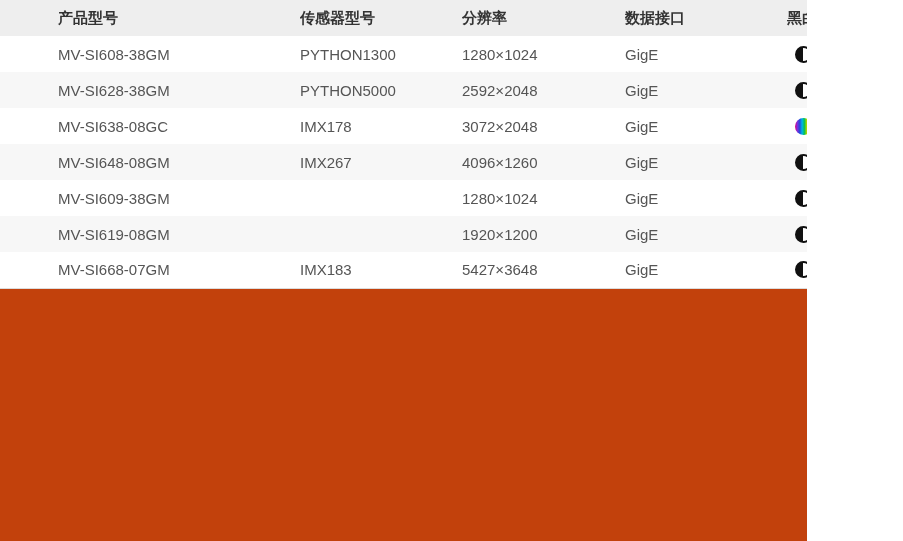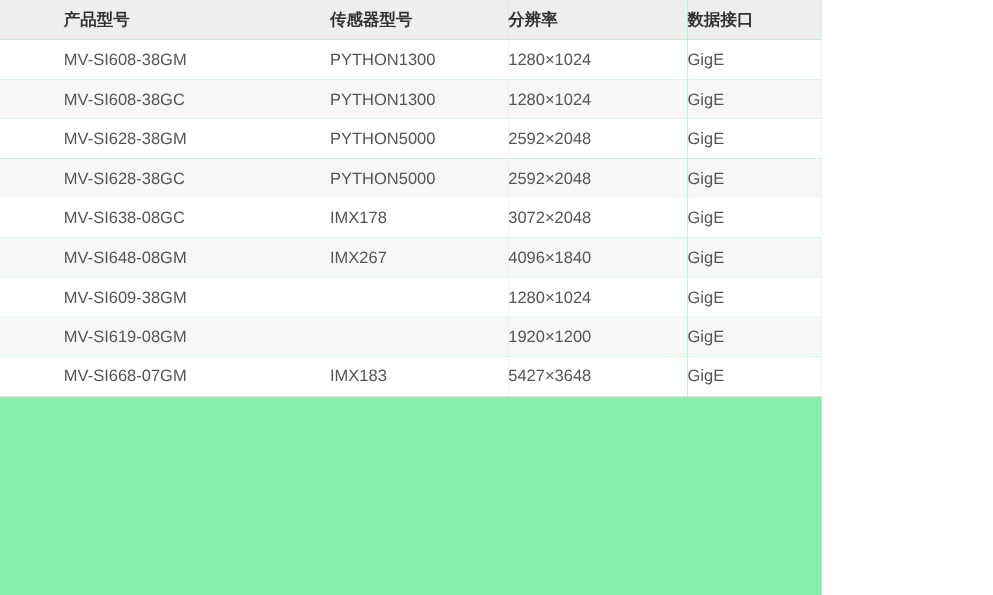--- a/index.html
+++ b/index.html
@@ -2,24 +2,24 @@
 <html><head>
 <meta charset="utf-8">
 <style>
   html, body {
     margin: 0;
     padding: 0;
     background: #ffffff;
     font-family: "Liberation Sans", "DejaVu Sans", sans-serif;
   }
   .page {
-    width: 747px;
+    width: 807px;
     height: 541px;
     overflow: hidden;
-    background: #86efac;
+    background: #c2410c;
   }
   table.spec-table {
     width: 903px;
     border-collapse: collapse;
     table-layout: fixed;
     border-bottom: 1px solid #dcdcdc;
   }
   col.c1 { width: 300px; }
   col.c2 { width: 162px; }
   col.c3 { width: 163px; }
@@ -93,59 +93,41 @@
         <tr>
     <td>MV-SI608-38GM</td>
     <td>PYTHON1300</td>
     <td>1280×1024</td>
     <td>GigE</td>
     <td>
       <span class="chroma-icon mono"></span>
     </td>
   </tr>
         <tr>
-    <td>MV-SI608-38GC</td>
-    <td>PYTHON1300</td>
-    <td>1280×1024</td>
-    <td>GigE</td>
-    <td>
-      <span class="chroma-icon color"></span>
-    </td>
-  </tr>
-        <tr>
     <td>MV-SI628-38GM</td>
     <td>PYTHON5000</td>
     <td>2592×2048</td>
     <td>GigE</td>
     <td>
       <span class="chroma-icon mono"></span>
-    </td>
-  </tr>
-        <tr>
-    <td>MV-SI628-38GC</td>
-    <td>PYTHON5000</td>
-    <td>2592×2048</td>
-    <td>GigE</td>
-    <td>
-      <span class="chroma-icon color"></span>
     </td>
   </tr>
         <tr>
     <td>MV-SI638-08GC</td>
     <td>IMX178</td>
     <td>3072×2048</td>
     <td>GigE</td>
     <td>
       <span class="chroma-icon color"></span>
     </td>
   </tr>
         <tr>
     <td>MV-SI648-08GM</td>
     <td>IMX267</td>
-    <td>4096×1840</td>
+    <td>4096×1260</td>
     <td>GigE</td>
     <td>
       <span class="chroma-icon mono"></span>
     </td>
   </tr>
         <tr>
     <td>MV-SI609-38GM</td>
     <td></td>
     <td>1280×1024</td>
     <td>GigE</td>

